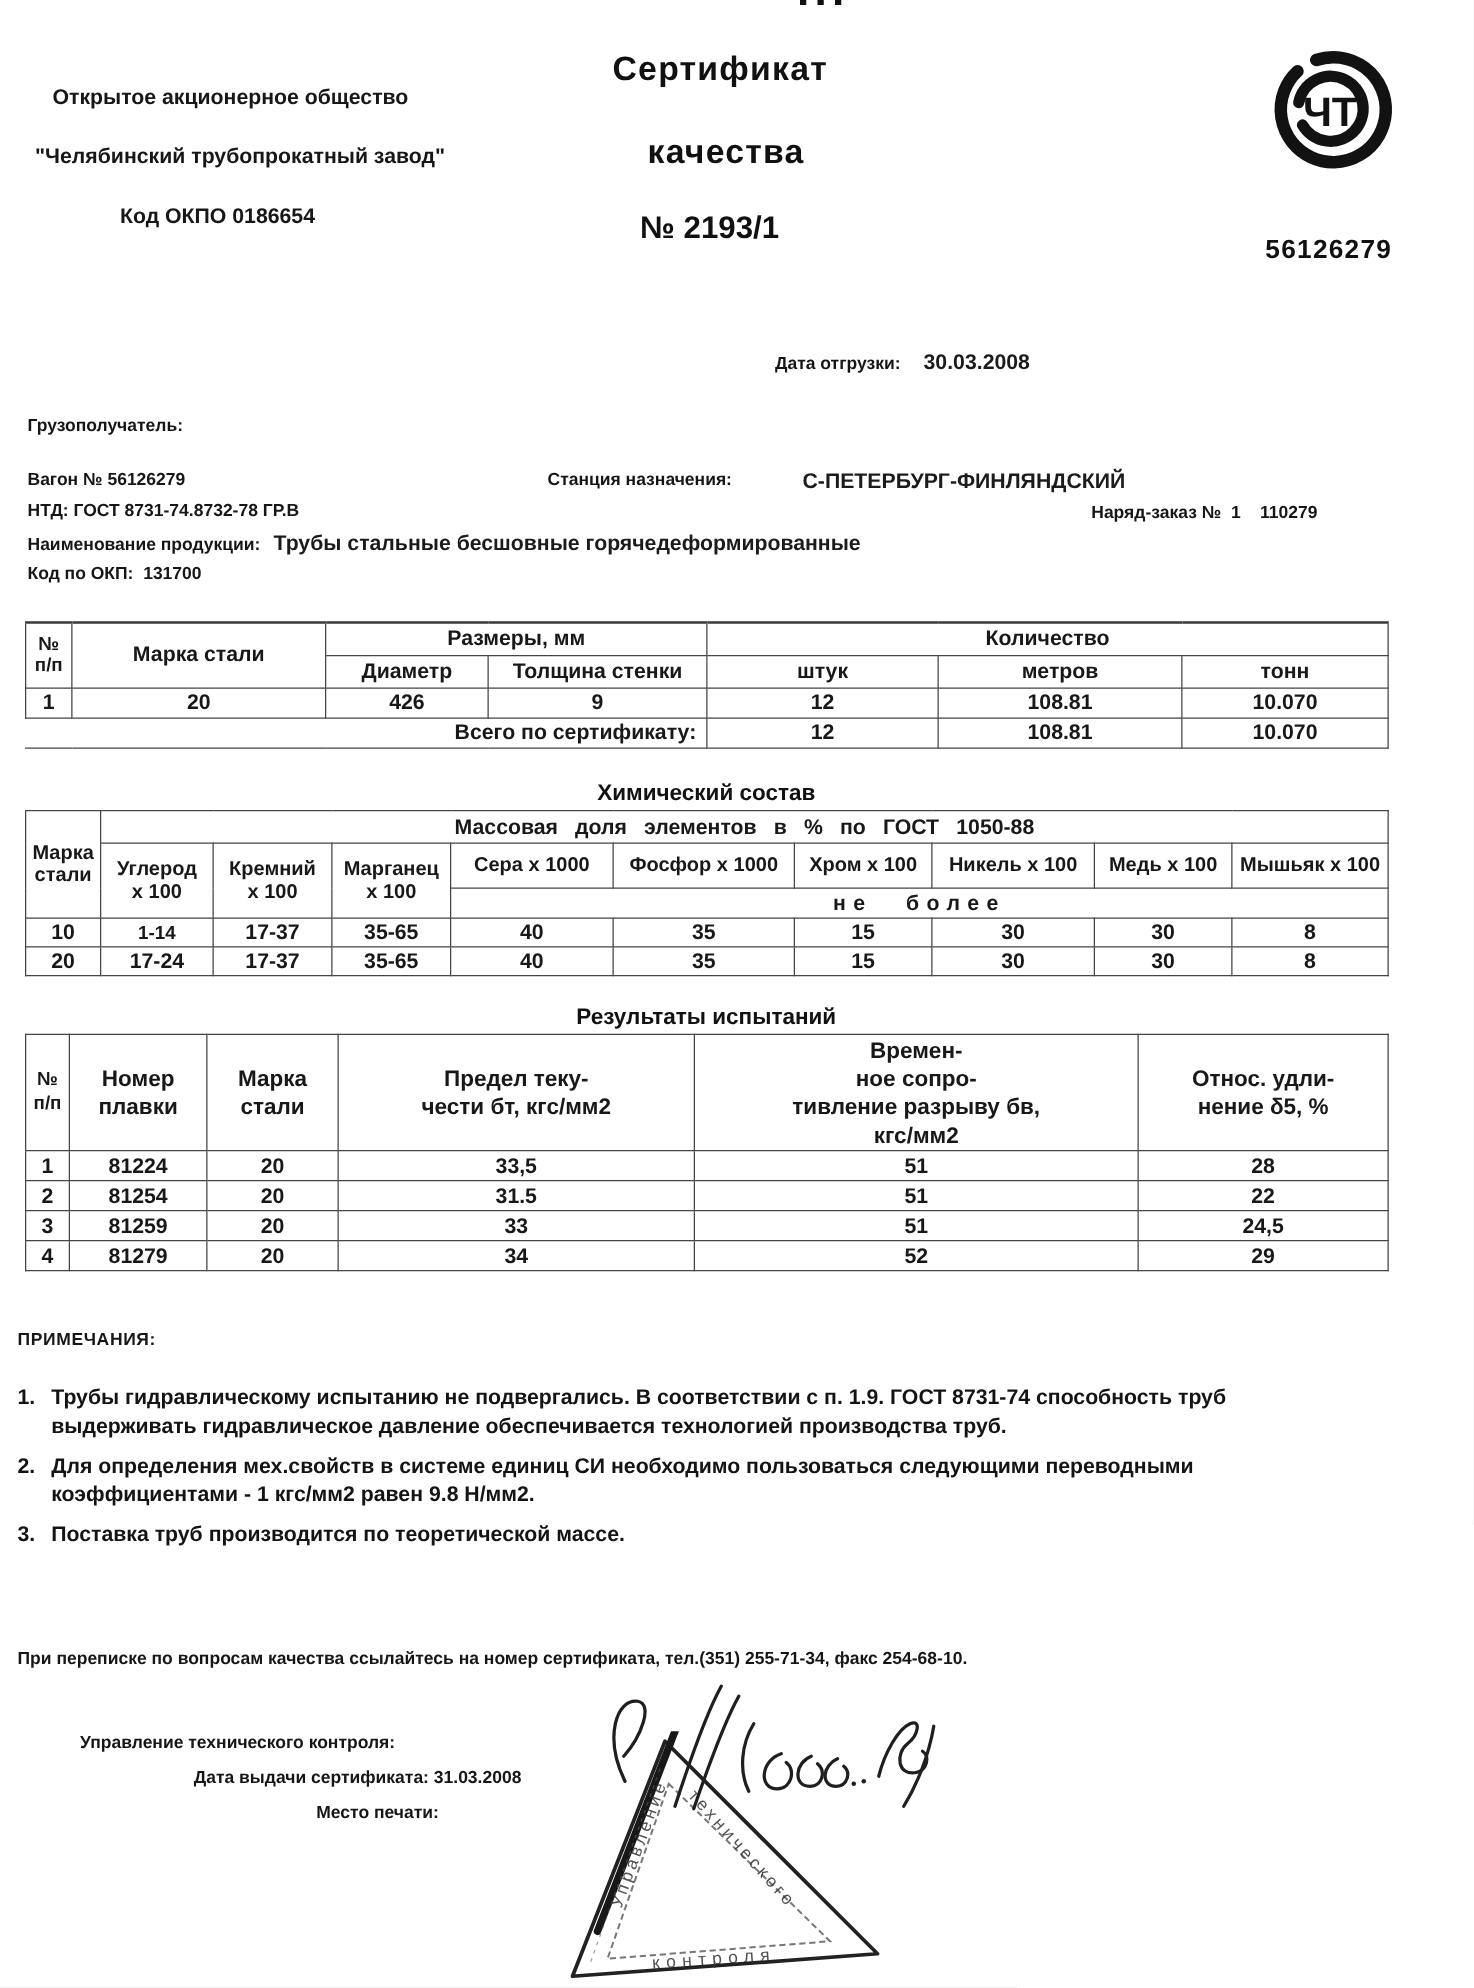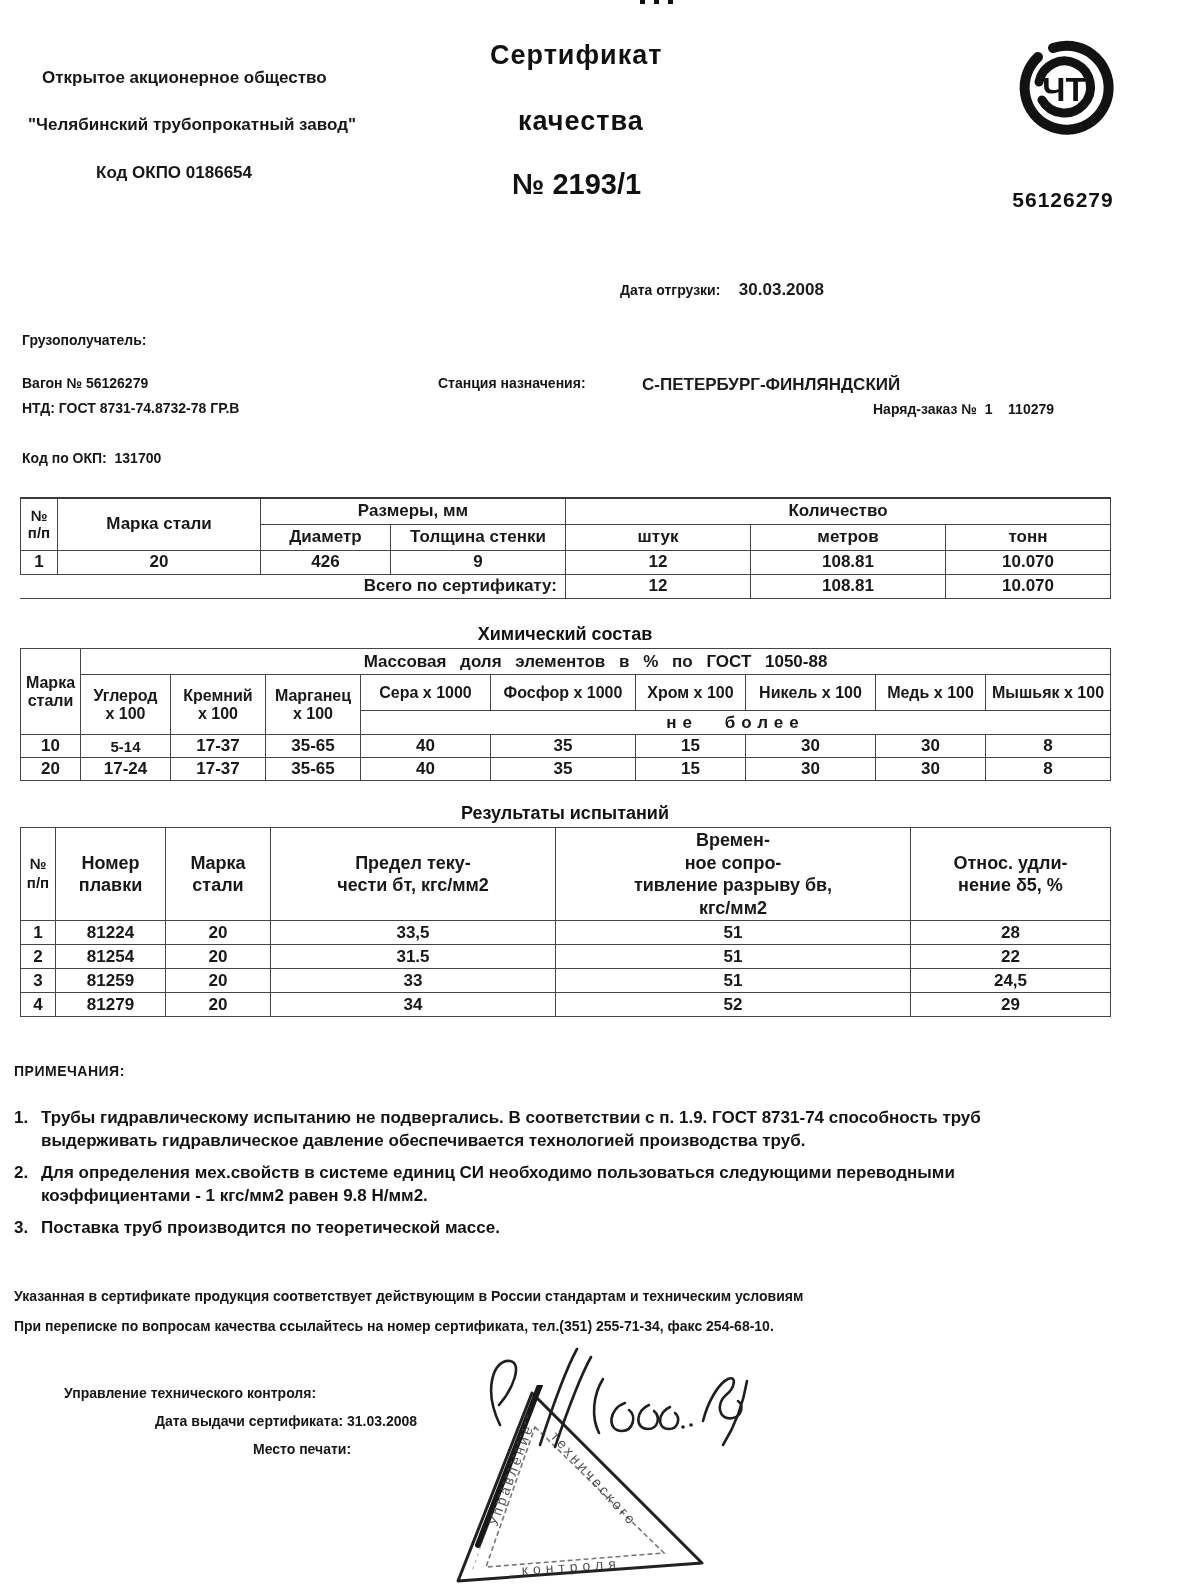--- a/index.html
+++ b/index.html
@@ -9,21 +9,21 @@
     margin:0 auto;
   }
   .abs{position:absolute;}
   .pre{white-space:pre-line;}
   .prewrap{white-space:pre;}
   .c{text-align:center;}
 
   
   .org-line{font-weight:bold;font-size:17px;color:#171717;}
   .doc-title{font-weight:bold;font-size:27px;letter-spacing:1px;color:#111;}
-  .cert-no{font-weight:bold;font-size:29px;color:#111;}
+  .cert-no{font-weight:bold;font-size:25px;color:#111;}
   .big-number{font-weight:bold;font-size:21px;letter-spacing:1px;color:#111;}
 
   .lbl{font-weight:bold;font-size:14px;color:#161616;}
   .val{font-weight:bold;font-size:17px;color:#1b1b1b;}
 
   
   table{border-collapse:collapse;table-layout:fixed;}
   td{border:1px solid #454545;text-align:center;vertical-align:middle;
      font-weight:bold;font-size:17px;color:#181818;padding:1px 3px;overflow:hidden;}
   .tbl-title{font-weight:bold;font-size:18px;color:#121212;}
@@ -75,20 +75,24 @@
 
   <div class="abs lbl" style="left:22px;top:332px;">Грузополучатель:</div>
 
   <div class="abs lbl" style="left:22px;top:375px;">Вагон № 56126279</div>
   <div class="abs lbl" style="left:438px;top:375px;">Станция назначения:</div>
   <div class="abs val" style="left:642px;top:375px;">С-ПЕТЕРБУРГ-ФИНЛЯНДСКИЙ</div>
 
   <div class="abs lbl" style="left:22px;top:400px;">НТД: ГОСТ 8731-74.8732-78 ГР.В</div>
   <div class="abs lbl prewrap" style="left:873px;top:401px;">Наряд-заказ №  1    110279</div>
 
+  <div class="abs" style="left:22px;top:425px;">
+    <span class="lbl">Наименование продукции:</span>
+    <span class="val" style="margin-left:6px;">Трубы стальные бесшовные горячедеформированные</span>
+  </div>
   <div class="abs lbl prewrap" style="left:22px;top:450px;">Код по ОКП:  131700</div>
 
   <div class="abs" style="left:20px;top:497px;">
     <table class="size-table" style="width:1090px;">
       <colgroup>
         <col style="width:37px">
           <col style="width:203px">
           <col style="width:130px">
         <col style="width:175px">
           <col style="width:185px">
@@ -162,21 +166,21 @@
         <td class="chem-head">Хром х 100</td>
         <td class="chem-head">Никель х 100</td>
         <td class="chem-head">Медь х 100</td>
         <td class="chem-head">Мышьяк х 100</td>
       </tr>
       <tr style="height:24px;">
         <td colspan="6" class="notmore">не более</td>
       </tr>
       <tr style="height:23px;">
         <td>10</td>
-        <td style="font-size:15px;">5-14</td>
+        <td style="font-size:15px;">1-14</td>
         <td>17-37</td>
         <td>35-65</td>
         <td>40</td>
         <td>35</td>
         <td>15</td>
         <td>30</td>
         <td>30</td>
         <td>8</td>
       </tr>
       <tr style="height:23px;">
@@ -268,21 +272,20 @@
     <div class="note-item">
       <span class="note-num">2.</span>
       <span class="note-text">Для определения мех.свойств в системе единиц СИ необходимо пользоваться следующими переводными коэффициентами - 1 кгс/мм2 равен 9.8 Н/мм2.</span>
     </div>
     <div class="note-item">
       <span class="note-num">3.</span>
       <span class="note-text">Поставка труб производится по теоретической массе.</span>
     </div>
   </div>
 
-  <div class="abs lbl" style="left:14px;top:1288px;">Указанная в сертификате продукция соответствует действующим в России стандартам и техническим условиям</div>
   <div class="abs lbl" style="left:14px;top:1318px;">При переписке по вопросам качества ссылайтесь на номер сертификата, тел.(351) 255-71-34, факс 254-68-10.</div>
 
   <div class="abs lbl" style="left:64px;top:1385px;">Управление технического контроля:</div>
   <div class="abs lbl" style="left:155px;top:1413px;">Дата выдачи сертификата: 31.03.2008</div>
   <div class="abs lbl" style="left:253px;top:1441px;">Место печати:</div>
 
   <div class="abs" style="left:440px;top:1385px;width:300px;height:205px;">
     <svg width="300" height="205" viewBox="0 0 300 205">
       <path d="M92,8 L262,178 L18,196 Z" fill="none" stroke="#222" stroke-width="3" stroke-linejoin="round"></path>
       <path d="M100,0 L38,160" stroke="#181818" stroke-width="6" stroke-linecap="round"></path>

